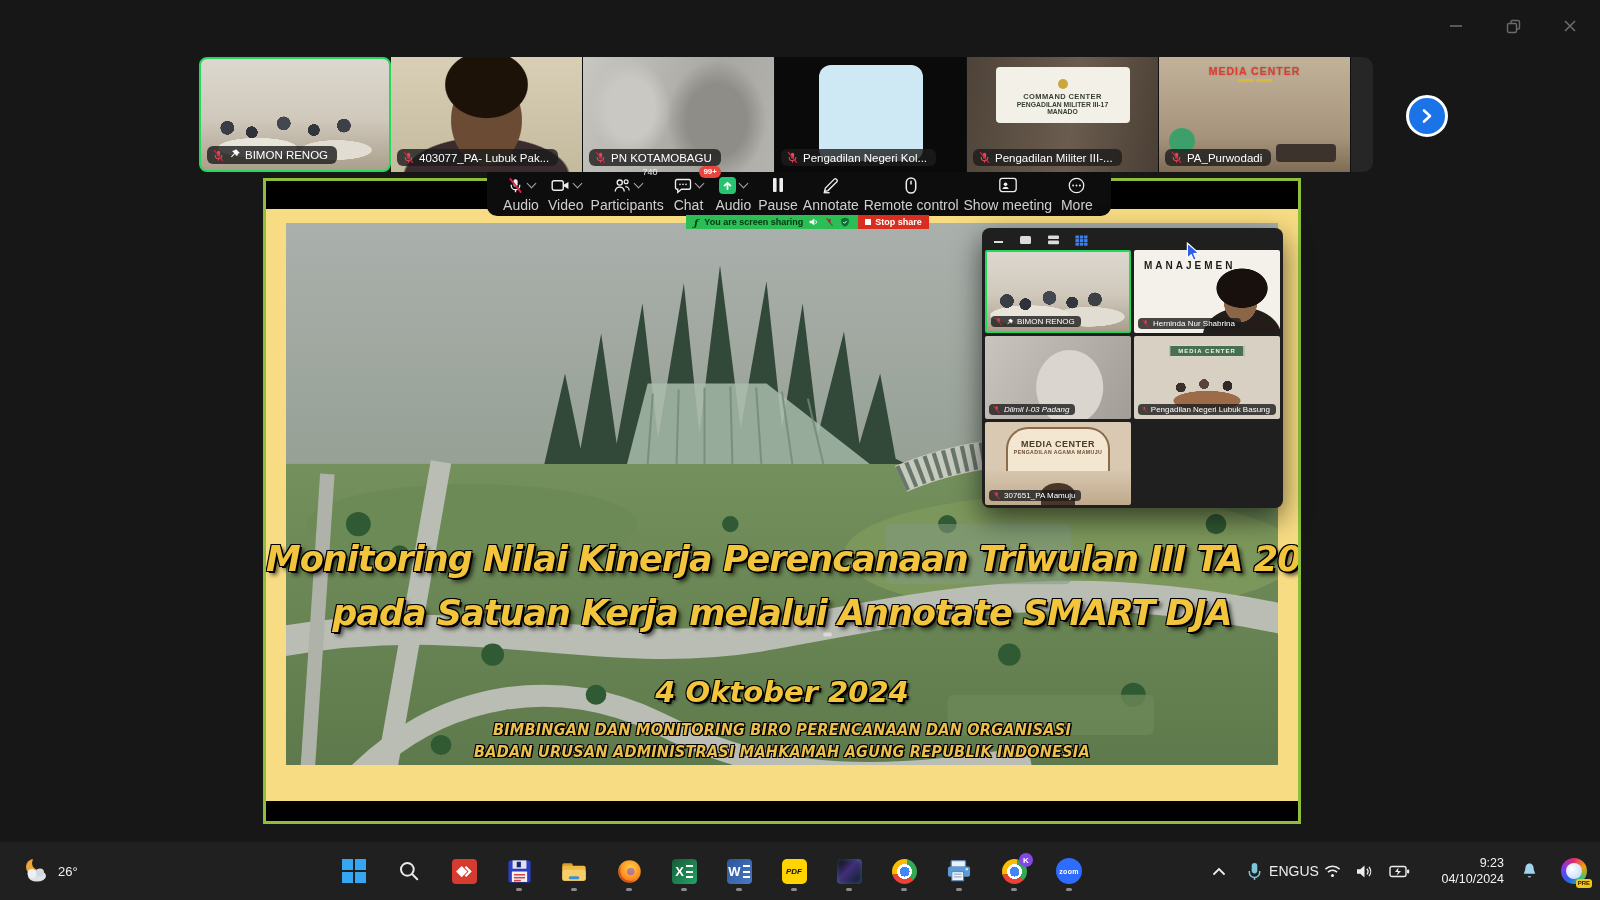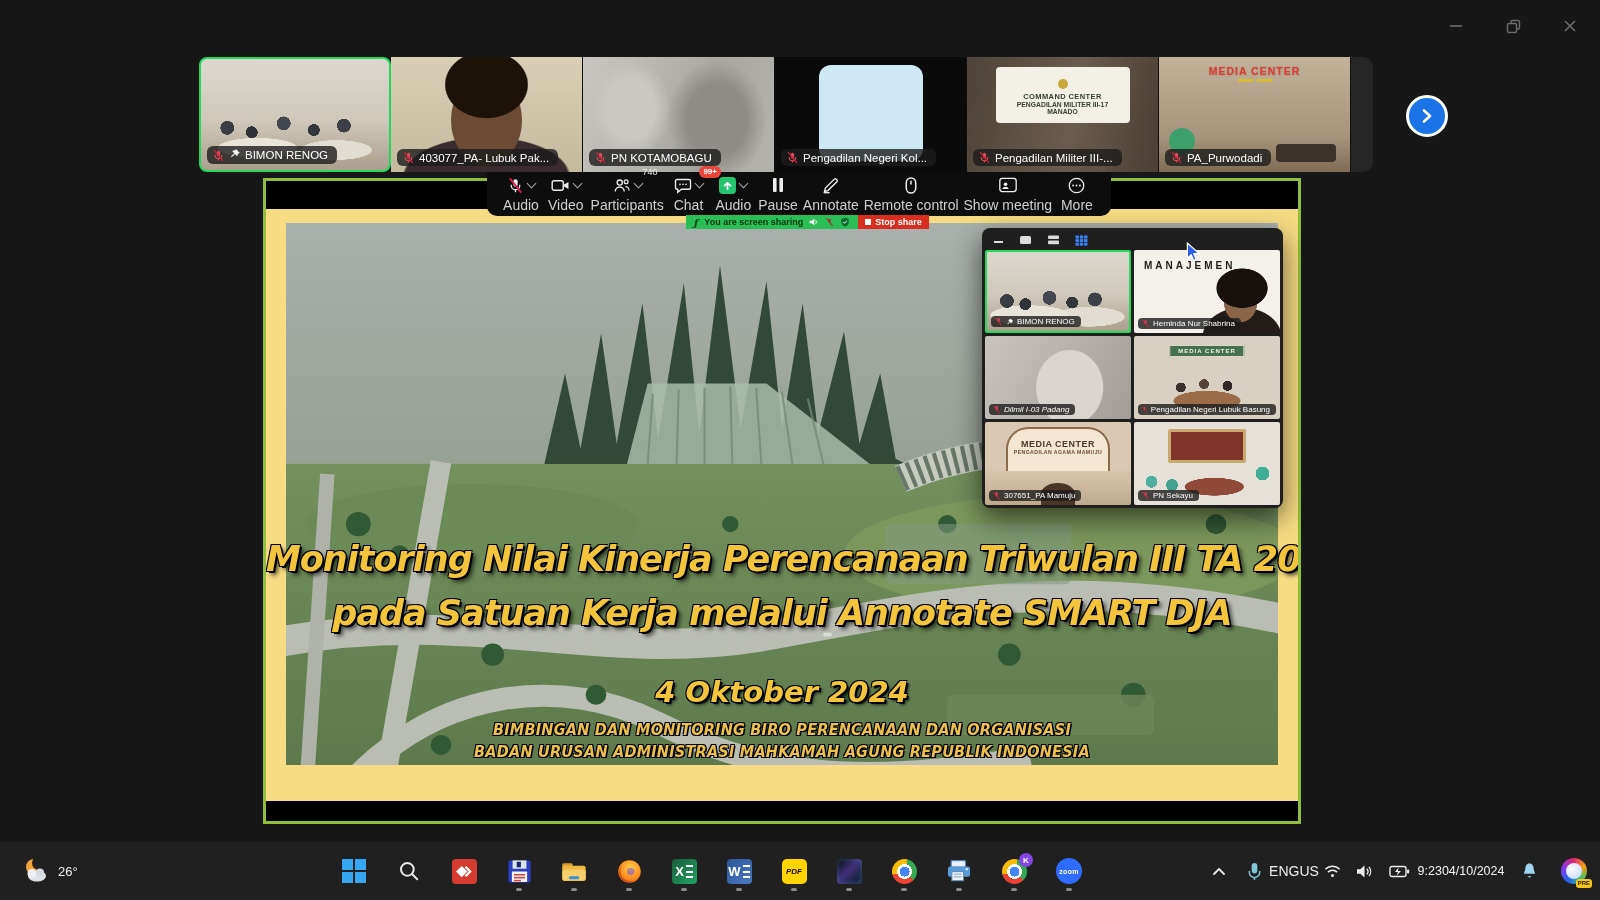--- a/index.html
+++ b/index.html
@@ -115,21 +115,21 @@
   .chrome{width:25px;height:25px;border-radius:50%;
     background:radial-gradient(circle at 50% 50%, #4285f4 0 5px, #fff 5px 7.5px, transparent 7.5px),
     conic-gradient(from 135deg,#ea4335 0 120deg,#fbbc05 120deg 240deg,#34a853 240deg 360deg);}
   .kbadge{position:absolute;top:-5px;right:-6px;width:14px;height:14px;border-radius:50%;background:#8347e6;
     color:#fff;font-size:8px;font-weight:bold;display:flex;align-items:center;justify-content:center;}
   .zoomapp{width:26px;height:26px;border-radius:50%;background:#2e6bff;display:flex;align-items:center;justify-content:center;
     color:#fff;font-size:7px;font-weight:bold;letter-spacing:.3px;}
   .tray{position:absolute;right:0;top:0;height:58px;display:flex;align-items:center;}
   .tray-item{display:flex;align-items:center;justify-content:center;color:#ededed;}
   .lang{flex-direction:row;font-size:14px;line-height:1.15;text-align:center;}
-  .clock{flex-direction:row;align-items:flex-end;font-size:12.5px;line-height:1.3;color:#f2f2f2;}
+  .clock{flex-direction:column;align-items:flex-end;font-size:12.5px;line-height:1.3;color:#f2f2f2;}
   .copilot{position:relative;width:26px;height:26px;border-radius:50%;
     background:conic-gradient(from 210deg,#2563eb,#7c3aed,#db2777,#f59e0b,#34c27a,#2563eb);}
   .copilot .inner{position:absolute;inset:5px;border-radius:50%;background:radial-gradient(circle at 35% 35%,#fff,#cfe0ff 70%);}
   .prebadge{position:absolute;bottom:-4px;right:-5px;background:#f5c518;color:#201a00;font-size:6px;font-weight:bold;
     border-radius:3px;padding:1px 2px;line-height:1.1;}
 
   .facethumb{background:
     radial-gradient(ellipse 42px 34px at 50% 24%, #1c1208 97%, transparent),
     radial-gradient(ellipse 36px 46px at 50% 55%, #6b4b33 97%, transparent),
     radial-gradient(ellipse 84px 40px at 50% 104%, #3a2c2e 97%, transparent),
@@ -598,30 +598,20 @@
       <div style="position:absolute;left:50%;bottom:0;transform:translateX(-50%);width:34px;height:22px;border-radius:50% 50% 0 0;background:#4a3526"></div>
       <div class="gpill">
         <svg width="9" height="9" viewBox="0 0 24 24">
             <rect x="9" y="3" width="6" height="11" rx="3" fill="#e0485a"></rect>
             <line x1="4" y1="2" x2="20" y2="22" stroke="#c6263c" stroke-width="3"></line>
           </svg>
         <span>307651_PA Mamuju</span>
       </div>
     </div>
 
-    <div class="gcell sekayu">
-      <div class="g-board"></div>
-      <div class="gpill">
-        <svg width="9" height="9" viewBox="0 0 24 24">
-            <rect x="9" y="3" width="6" height="11" rx="3" fill="#e0485a"></rect>
-            <line x1="4" y1="2" x2="20" y2="22" stroke="#c6263c" stroke-width="3"></line>
-          </svg>
-        <span>PN Sekayu</span>
-      </div>
-    </div>
 
   </div>
 </div>
 
 <div class="cursor">
   <svg width="15" height="20" viewBox="0 0 13 18">
       <path d="M1 1l0 13.5 3.4-3 2.2 5 2.4-1-2.2-4.9 4.6-.5z" fill="#2f5fe8" stroke="#fff" stroke-width="1.1"></path>
     </svg>
 </div>
 

